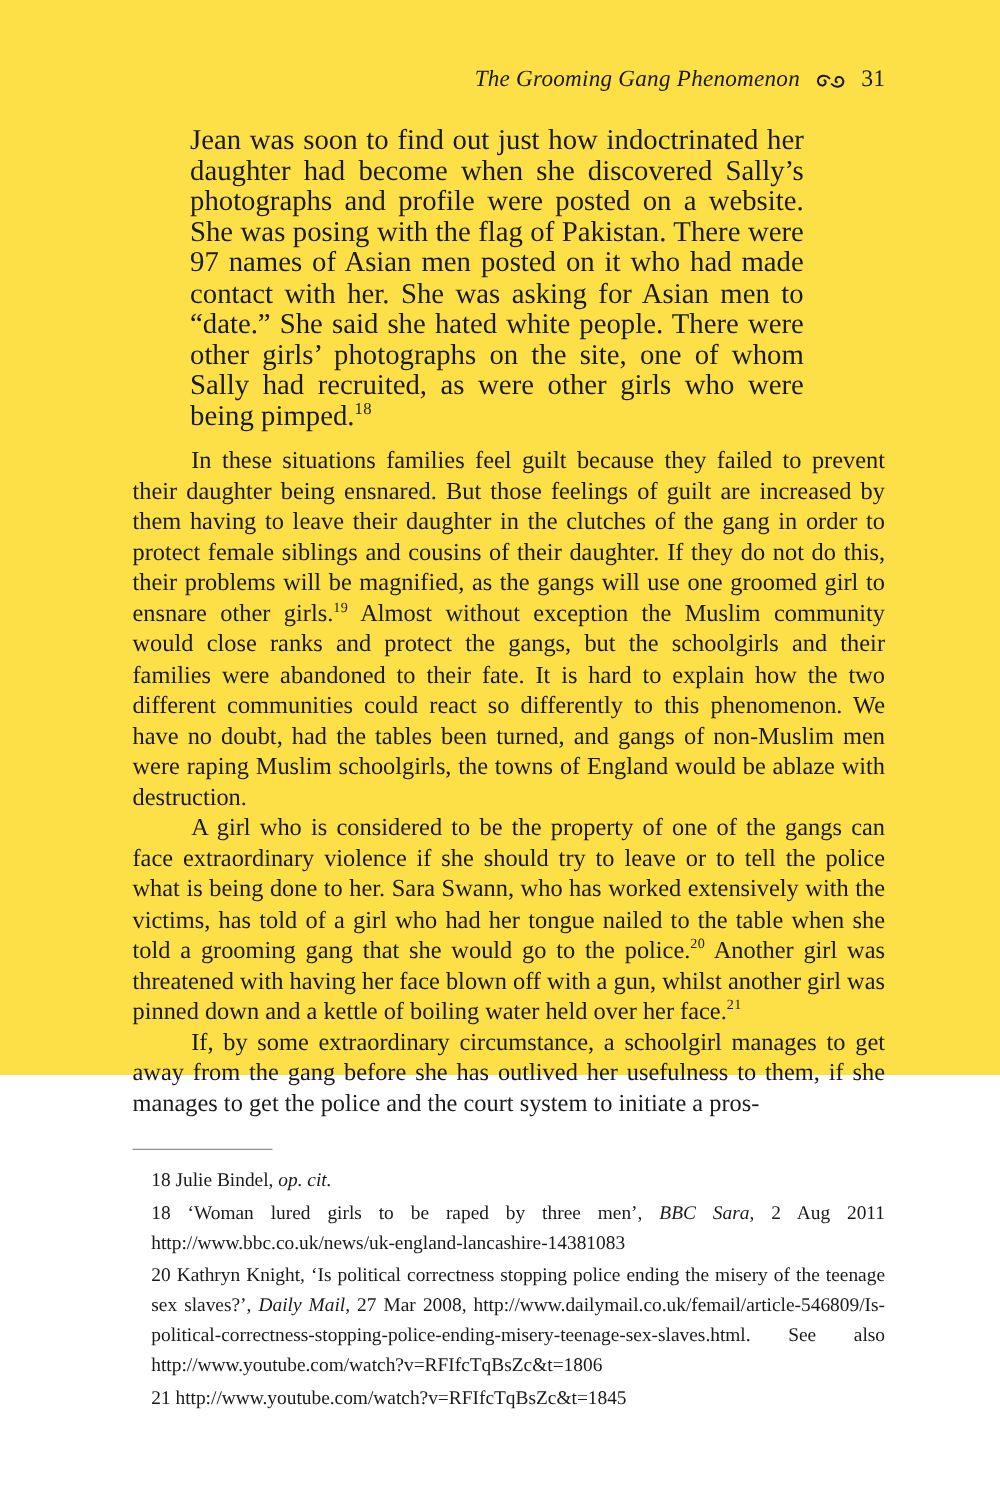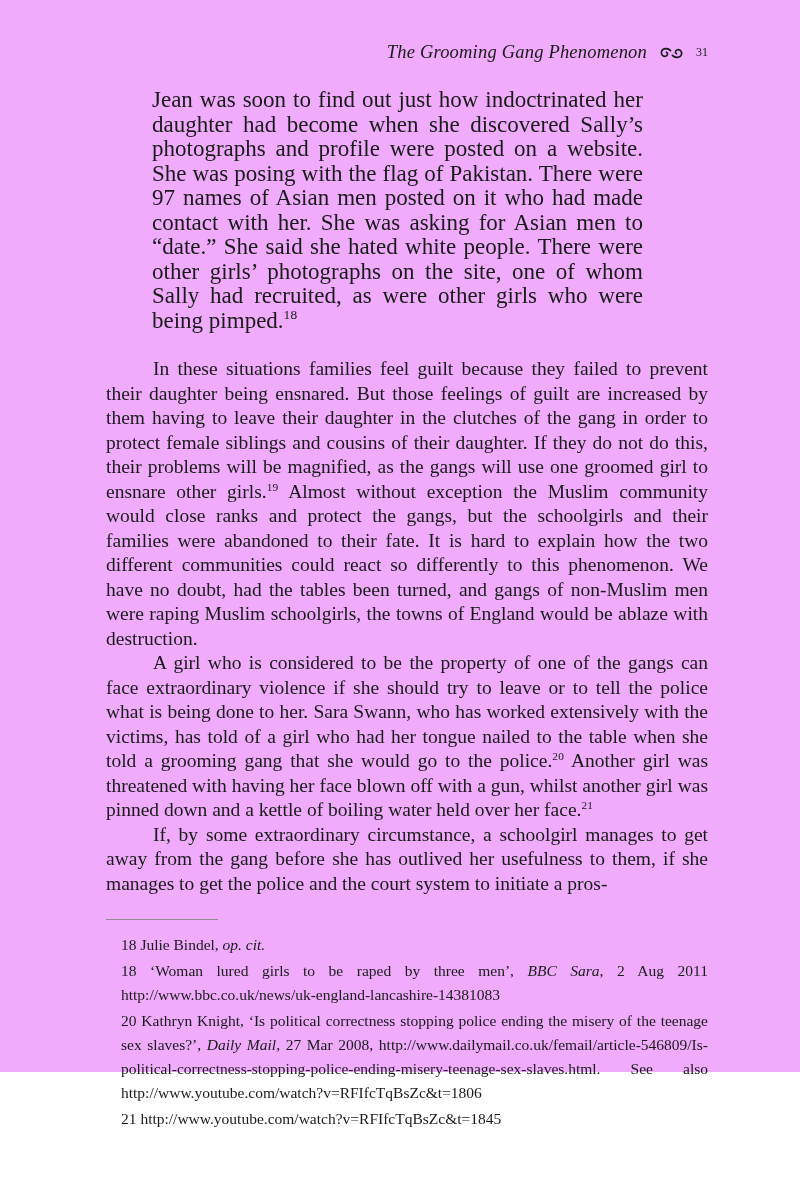--- a/index.html
+++ b/index.html
@@ -8,23 +8,23 @@
     background: #ffffff;
   }
   body {
     width: 800px;
     height: 1200px;
     overflow: hidden;
   }
   .page {
     box-sizing: border-box;
     width: 800px;
-    height: 1072px;
-    padding: 40px 92px 0 106px;
-    background: #f0abfc;
+    height: 860px;
+    padding: 52px 92px 0 106px;
+    background: #fde047;
     color: #1a1a1a;
     font-family: "Liberation Serif", "DejaVu Serif", serif;
   }
   
   .running-header {
     display: flex;
     justify-content: flex-end;
     align-items: center;
     gap: 11px;
     font-size: 18.5px;
@@ -33,39 +33,39 @@
   .rh-title {
     font-style: italic;
     letter-spacing: 0.2px;
   }
   .fleuron {
     display: inline-flex;
     align-items: center;
     margin-top: 2px;
   }
   .page-num {
-    font-size: 12px;
+    font-size: 19px;
   }
   
   .quote {
     margin: 24px 65px 0 46px;
     font-size: 23px;
     line-height: 24.5px;
     text-align: justify;
   }
   
   .body-para {
     margin: 0;
     font-size: 19.5px;
     line-height: 24.5px;
     text-align: justify;
     text-indent: 47px;
   }
   .body-para.first {
-    margin-top: 24px;
+    margin-top: 12px;
   }
   sup {
     font-size: 0.58em;
     line-height: 0;
     vertical-align: super;
     letter-spacing: 0.3px;
   }
   em { font-style: italic; }
   
   .footnotes {

